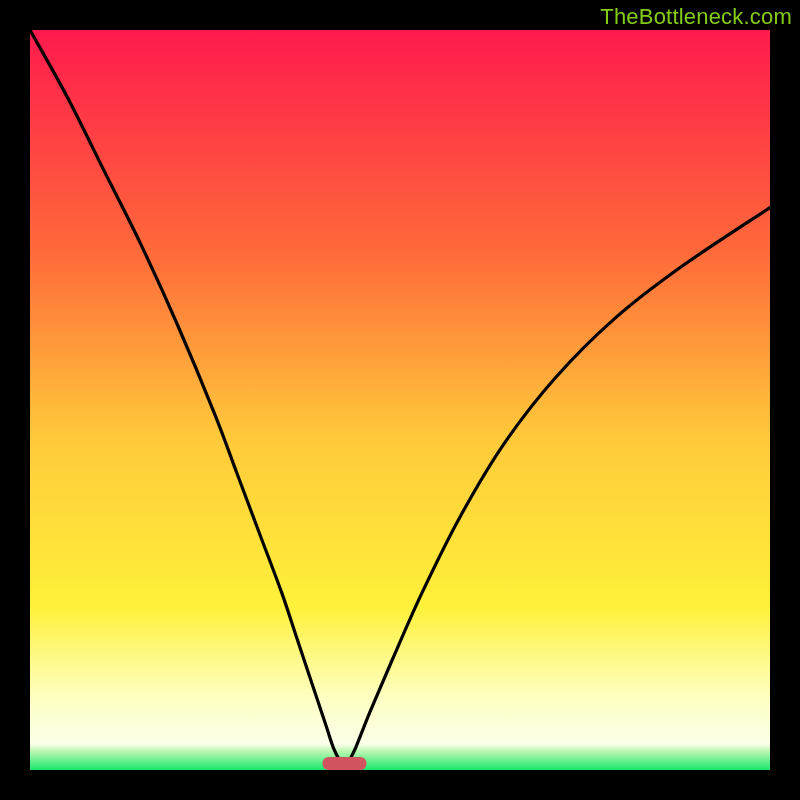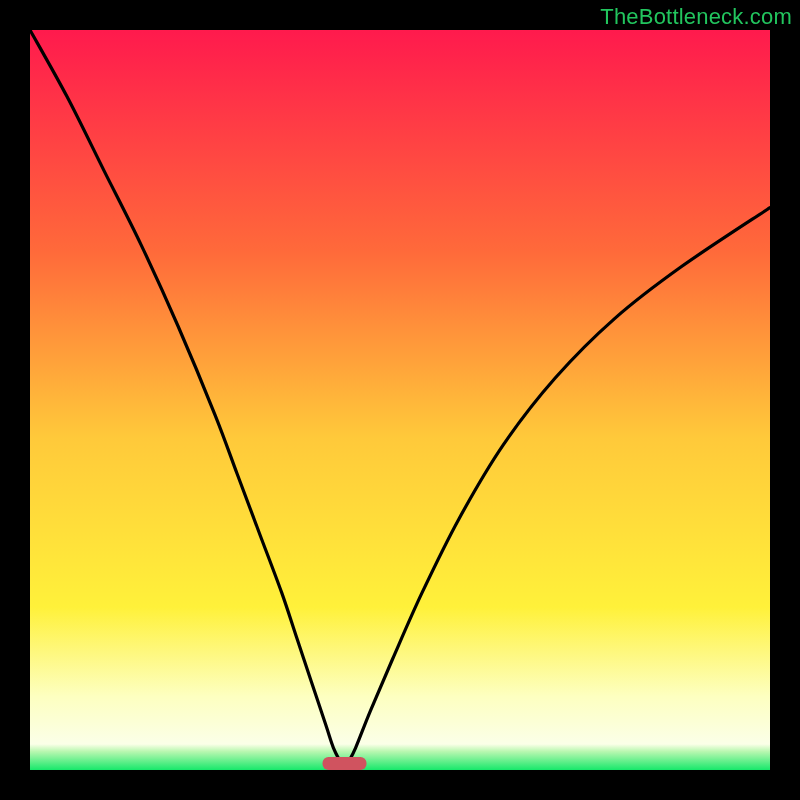--- a/index.html
+++ b/index.html
@@ -36,21 +36,21 @@
     position: absolute;
     left: 0;
     top: 0;
     width: 100%;
     height: 100%;
   }
   .watermark {
     position: absolute;
     top: 4px;
     right: 8px;
-    color: #22c55e;
+    color: #84cc16;
     font-size: 22px;
     font-weight: 500;
     letter-spacing: 0.2px;
   }
 </style>
 </head>
 <body>
 
 <div class="frame">
 

